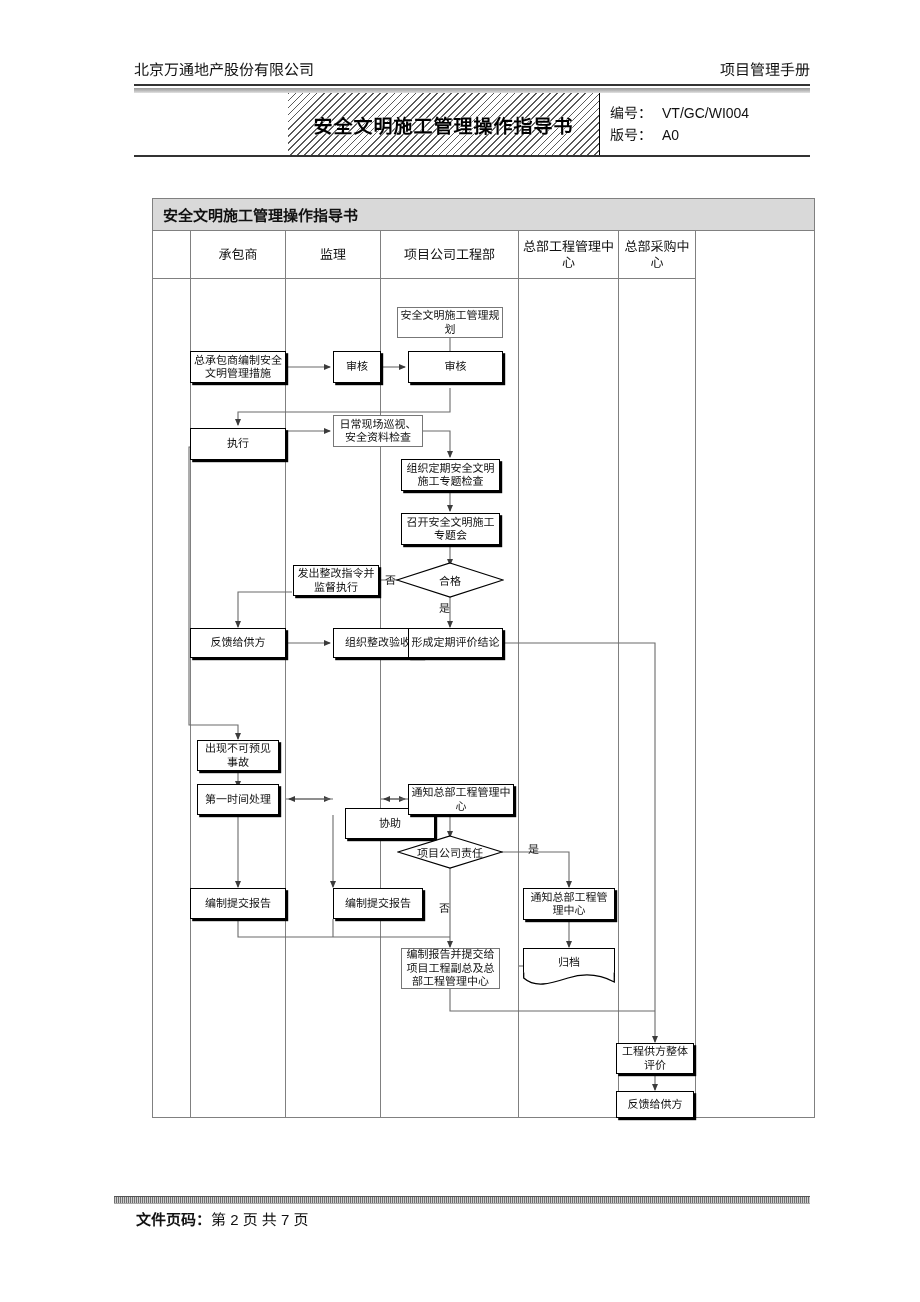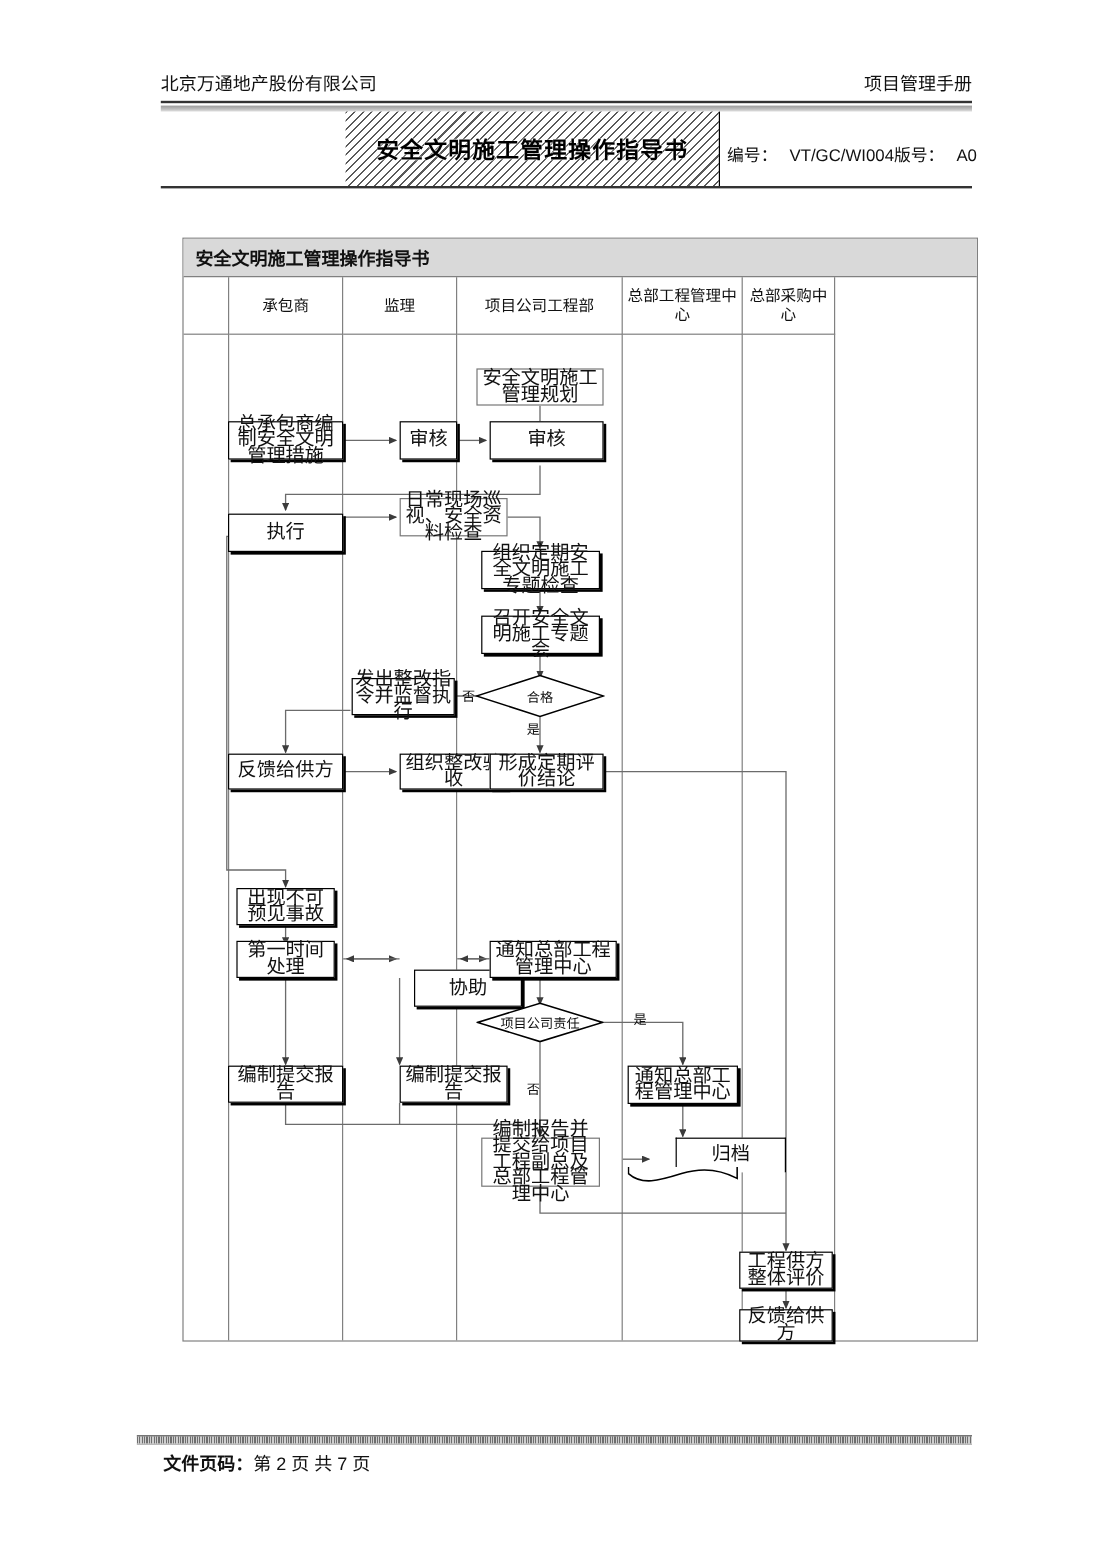--- a/index.html
+++ b/index.html
@@ -32,21 +32,21 @@
 
   .title-table{
     position:absolute;left:134px;top:93px;width:676px;height:62px;
   }
   .tt-cell{position:absolute;top:0;height:62px;box-sizing:border-box;
            display:flex;align-items:center;}
   .tt-a{left:0;width:154px;border-right:1px solid #000;justify-content:center;}
   .tt-b{left:154px;width:312px;justify-content:center;
         background-image:repeating-linear-gradient(135deg,#5a5a5a 0px,#5a5a5a 1.2px,#ffffff 1.2px,#ffffff 5px);
         border-right:1px solid #000;}
-  .tt-c{left:466px;width:210px;padding-left:10px;flex-direction:row;align-items:flex-start;justify-content:center;margin-top:25px;}
+  .tt-c{left:466px;width:210px;padding-left:10px;flex-direction:column;align-items:flex-start;justify-content:center;}
   .tt-a-txt{font-family:"Liberation Sans","DejaVu Sans",sans-serif;font-weight:bold;font-size:15px;letter-spacing:2px;}
   .tt-b-txt{font-family:"Liberation Sans","DejaVu Sans",sans-serif;font-weight:bold;font-size:19px;letter-spacing:1px;color:#000;
             text-shadow:0 0 1px #fff,0 0 2px #fff;}
   .tt-c-row{font-family:"Liberation Sans","DejaVu Sans",sans-serif;font-size:14px;line-height:22px;white-space:nowrap;}
   .tt-c-row .lbl{display:inline-block;width:52px;}
   .title-bot{position:absolute;left:134px;top:155px;width:676px;height:2px;background:#333;}
 
   
   .flow{
     position:absolute;left:152px;top:198px;width:663px;height:920px;
@@ -68,21 +68,21 @@
   .colbody{
     position:absolute;top:80px;height:838px;box-sizing:border-box;
     border-right:1px solid #808080;
   }
   .colhead.last,.colbody.last{border-right:none;}
 
   .node{
     position:absolute;box-sizing:border-box;
     background:#fff;border:1.4px solid #000;
     display:flex;align-items:center;justify-content:center;text-align:center;
-    font-size:16px;line-height:13.5px;padding:1px 2px;
+    font-size:11px;line-height:13.5px;padding:1px 2px;
     box-shadow:2.2px 2.2px 0 0 #000;
     z-index:3;
   }
   .node.thin{box-shadow:none;border:1px solid #777;}
   .node.doc{box-shadow:none;border:1.4px solid #000;border-bottom:none;}
   .docwave{position:absolute;z-index:3;}
 
   .diamond{
     position:absolute;z-index:3;
   }
@@ -277,21 +277,21 @@
     </div>
 
     <div class="node" style="left:370px;top:689px;width:92px;height:32px;">通知总部工程管理中心</div>
 
     <div class="node" style="left:37px;top:689px;width:96px;height:31px;">编制提交报告</div>
 
     <div class="node" style="left:180px;top:689px;width:90px;height:31px;">编制提交报告</div>
 
     <div class="node thin" style="left:248px;top:749px;width:99px;height:41px;">编制报告并提交给项目工程副总及总部工程管理中心</div>
 
-    <div class="node doc" style="left:370px;top:749px;width:92px;height:29px;margin-left:40px;">归档</div>
+    <div class="node doc" style="left:370px;top:749px;width:92px;height:29px;">归档</div>
     <svg class="docwave" style="left:370px;top:773px;width:92px;height:18px;" viewBox="0 0 92 18">
       <path d="M0.7,0.5 L0.7,6 C12,16 26,12 45,6 C64,0 80,4 91.3,10 L91.3,0.5" fill="#ffffff" stroke="#000" stroke-width="1.3"></path>
     </svg>
 
     <div class="node" style="left:463px;top:844px;width:78px;height:31px;">工程供方整体评价</div>
 
     <div class="node" style="left:463px;top:892px;width:78px;height:27px;">反馈给供方</div>
 
     <span class="elabel" style="left:232px;top:372px;">否</span>
     <span class="elabel" style="left:286px;top:400px;">是</span>

